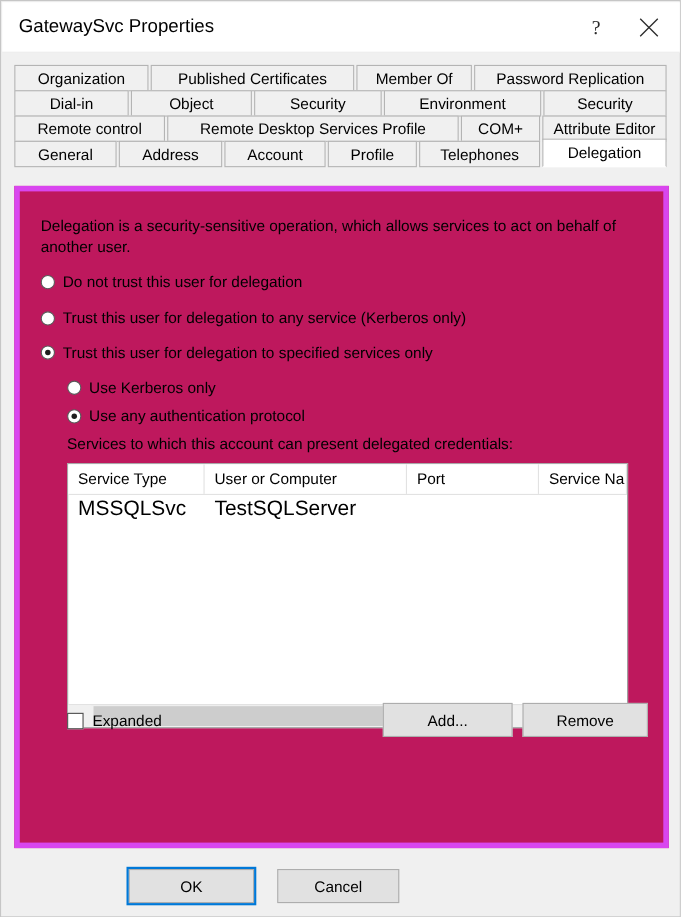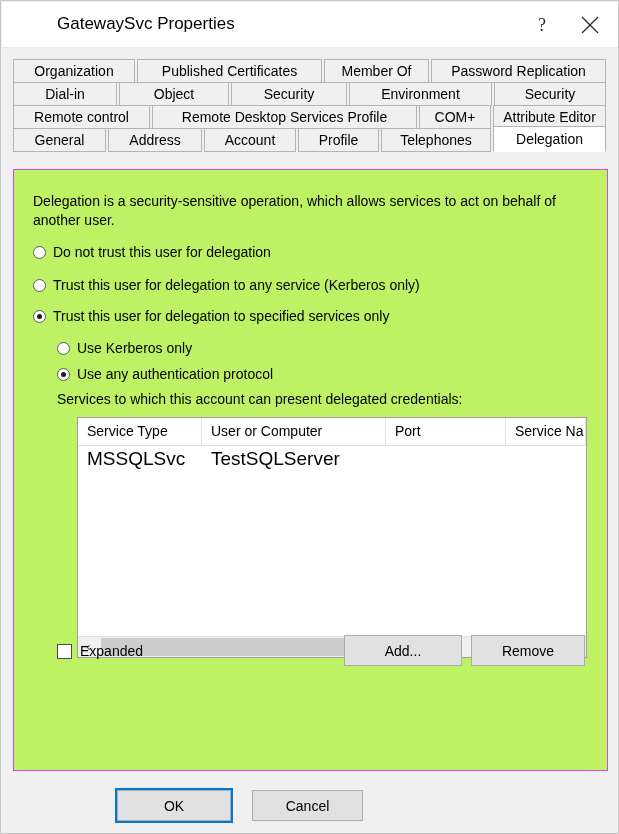--- a/index.html
+++ b/index.html
@@ -29,21 +29,20 @@
     border-bottom: 1px solid #eaeaea;
     box-sizing: border-box;
   }
   .title-text {
     position: absolute;
     left: 15px;
     top: 12px;
     font-size: 17px;
     color: #000000;
     white-space: nowrap;
-    margin-left: 40px;
   }
   .title-btn {
     position: absolute;
     top: 0;
     width: 46px;
     height: 46px;
     background: transparent;
     border: none;
     padding: 0;
     cursor: default;
@@ -103,22 +102,22 @@
     margin-top: -2px;
   }
 
   
   .tabpage {
     position: absolute;
     left: 12px;
     top: 168px;
     width: 595px;
     height: 602px;
-    background: #bef264;
-    border: 1px solid #d946ef;
+    background: #be185d;
+    border: 5px solid #d946ef;
     box-sizing: border-box;
   }
   .desc {
     position: absolute;
     left: 19px;
     top: 22px;
     width: 545px;
     font-size: 14px;
     line-height: 19px;
     color: #000000;
@@ -169,21 +168,20 @@
   .listview {
     position: absolute;
     left: 43px;
     top: 247px;
     width: 510px;
     height: 241px;
     border: 1px solid #a0a0a0;
     background: #ffffff;
     box-sizing: border-box;
     overflow: hidden;
-    margin-left: 20px;
   }
   .lv-header {
     display: flex;
     height: 27px;
     background: #ffffff;
     border-bottom: 1px solid #e2e2e2;
   }
   .lv-col {
     box-sizing: border-box;
     height: 27px;

